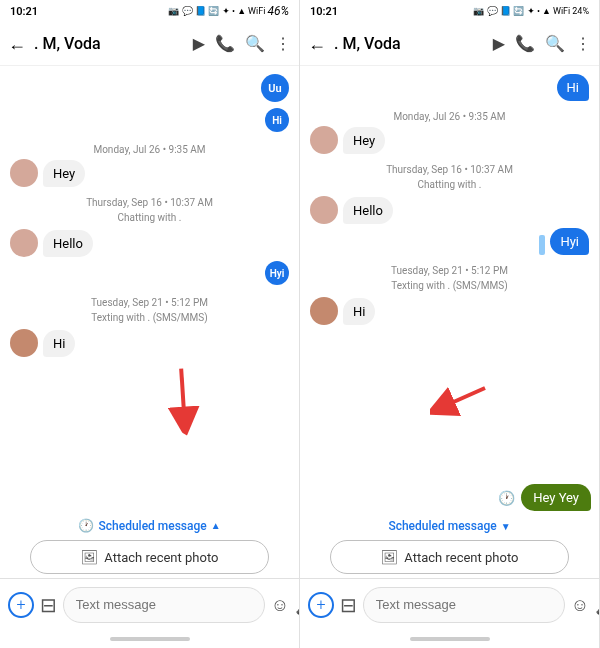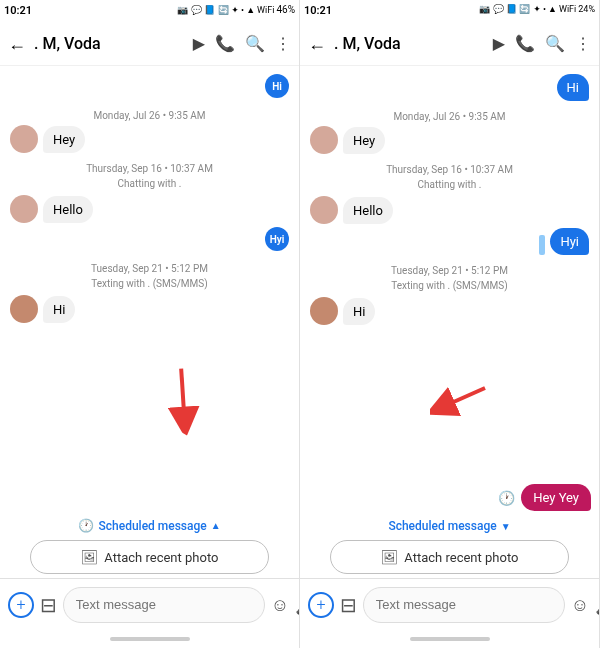--- a/index.html
+++ b/index.html
@@ -29,22 +29,22 @@
     }
 
     .screen:last-child {
       border-right: none;
     }
 
     
     .status-bar {
       display: flex;
       justify-content: space-between;
-      align-items: flex-start;
-      padding: 4px 4px;
+      align-items: center;
+      padding: 4px 10px;
       height: 22px;
       background: #fff;
     }
 
     .status-time {
       font-size: 11px;
       font-weight: 600;
       color: #000;
     }
 
@@ -274,58 +274,61 @@
       gap: 5px;
       padding: 4px 8px 2px;
     }
 
     .clock-preview {
       font-size: 14px;
       color: #666;
     }
 
     .hey-yey-bubble {
-      background: #be185d;
+      background: #4d7c0f;
       color: #fff;
       padding: 6px 12px;
       border-radius: 14px;
       font-size: 13px;
       border-bottom-right-radius: 4px;
     }
   </style>
 </head>
 <body>
 
 <div class="screens-container" style="position: relative;">
 
   <div class="screen">
 
     <div class="status-bar">
       <span class="status-time">10:21</span>
       <div class="status-icons">
         <span style="font-size:9px;">📷 💬 📘 🔄 ✦ •</span>
         <span style="font-size:9px;">▲</span>
         <span style="font-size:9px;">WiFi</span>
-        <span style="font-size:10px;">46%</span>
+        <span style="font-size:12px;font-style:italic;">46%</span>
       </div>
     </div>
 
     <div class="top-bar">
       <span class="back-btn">←</span>
       <span class="contact-name">. M, Voda</span>
       <div class="top-icons">
         <span class="top-icon">▶</span>
         <span class="top-icon">📞</span>
         <span class="top-icon">🔍</span>
         <span class="top-icon">⋮</span>
       </div>
     </div>
 
     <div class="chat-area">
 
+      <div class="msg-row sent">
+        <div class="blue-avatar" style="align-self:flex-end;">Uu</div>
+      </div>
 
 
       <div class="msg-row sent">
         <div class="blue-avatar" style="width:24px;height:24px;font-size:10px;">Hi</div>
       </div>
 
       <div class="date-divider">Monday, Jul 26 • 9:35 AM</div>
 
       <div class="msg-row">
         <div class="avatar-bubble"></div>

